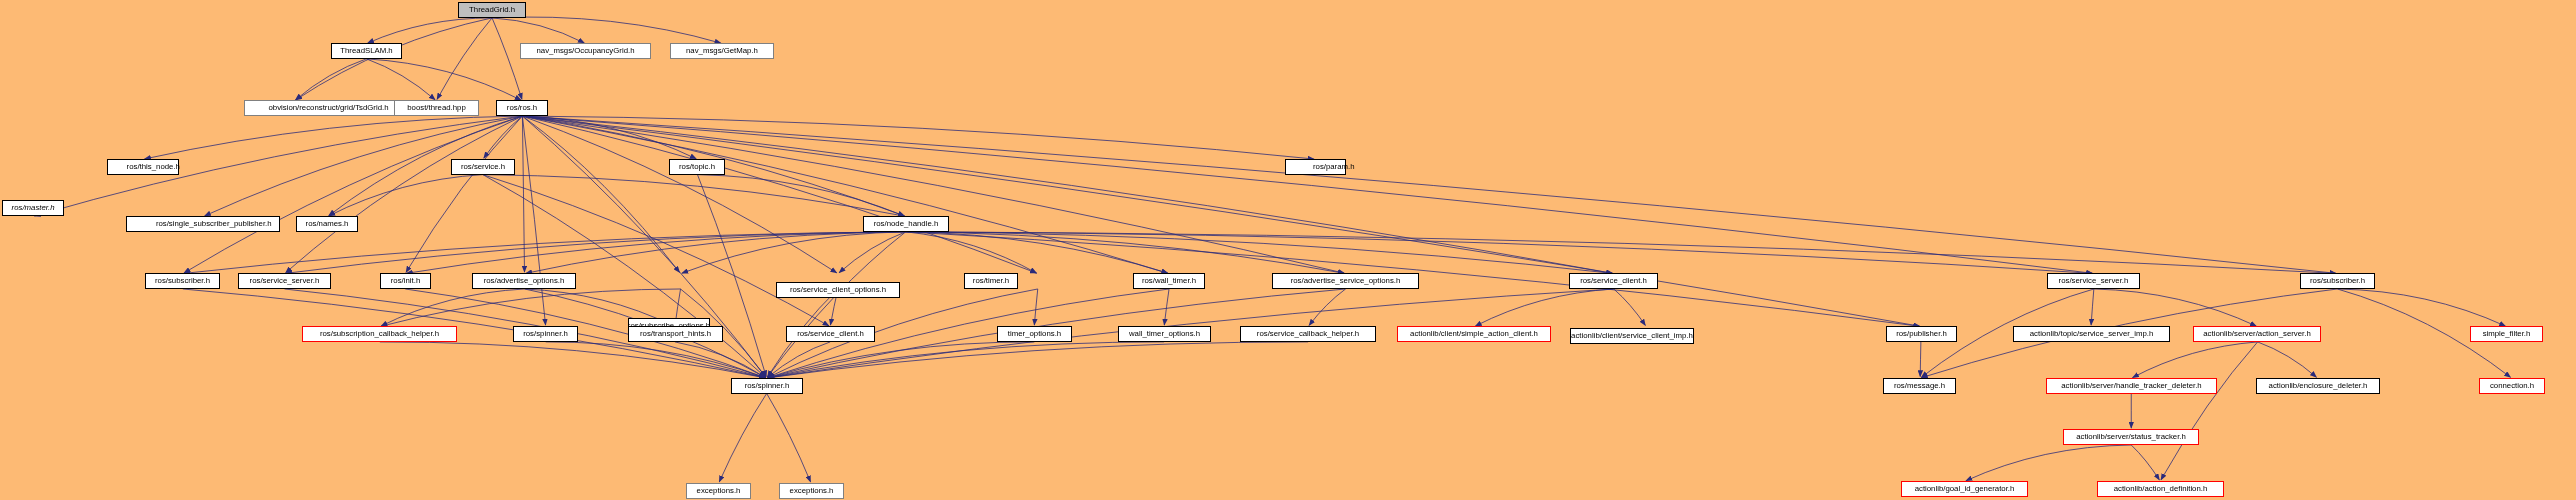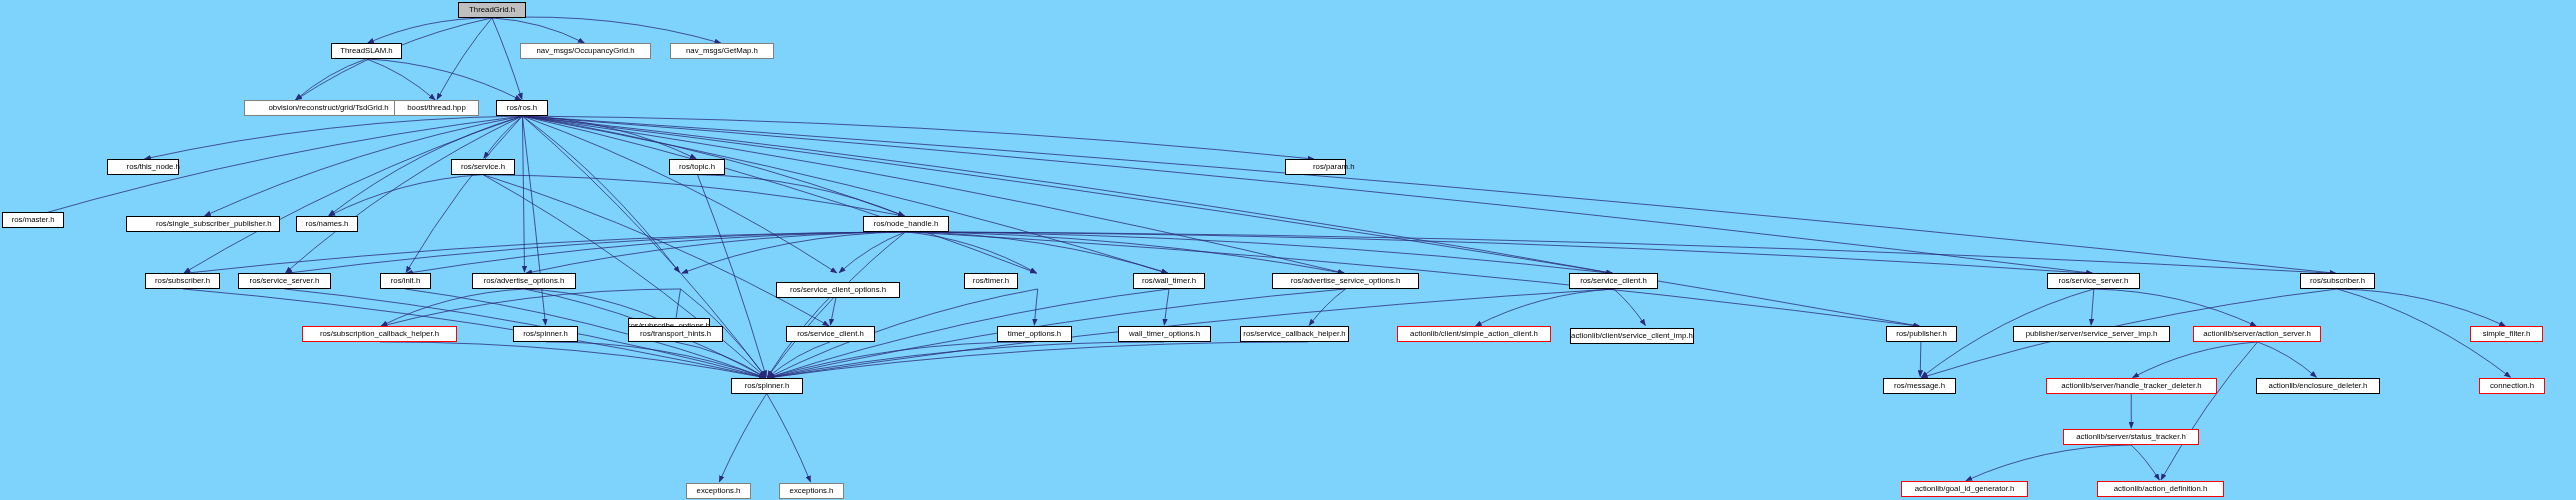--- a/index.html
+++ b/index.html
@@ -1,20 +1,20 @@
 <!DOCTYPE html>
 <html style="font-size:11.3px"><head>
 <meta charset="utf-8">
 <style>
   html,body{margin:0;padding:0;background:#ffffff;}
   #canvas{
     position:relative;
     width:2576px;
     height:501px;
-    background:#7dd3fc;
+    background:#fdba74;
     font-family:"Liberation Sans", sans-serif;
     overflow:hidden;
   }
   svg.edges{position:absolute;left:0;top:0;width:2576px;height:501px;pointer-events:none;}
   .node{
     position:absolute;
     box-sizing:border-box;
     display:flex;
     align-items:center;
     justify-content:center;
@@ -165,21 +165,21 @@
       </div>
       <div class="node solid" style="left: 451px; top: 159px; width: 64px;">
         <span>ros/service.h</span>
       </div>
       <div class="node solid" style="left: 669px; top: 159px; width: 56px;">
         <span>ros/topic.h</span>
       </div>
       <div class="node solid" style="left: 1285px; top: 159px; width: 61px; padding-left: 40px;">
         <span>ros/param.h</span>
       </div>
-      <div class="node solid" style="left: 2.1px; top: 212px; width: 62px;">
+      <div class="node solid" style="left: 2.1px; top: 200px; width: 62px; font-style: italic;">
         <span>ros/master.h</span>
       </div>
       <div class="node solid" style="left: 126px; top: 216px; width: 154px; padding-left: 25px;">
         <span>ros/single_subscriber_publisher.h</span>
       </div>
       <div class="node solid" style="left: 296px; top: 216px; width: 62px;">
         <span>ros/names.h</span>
       </div>
       <div class="node solid" style="left: 863px; top: 216px; width: 86px;">
         <span>ros/node_handle.h</span>
@@ -231,34 +231,34 @@
       </div>
       <div class="node solid" style="left: 786px; top: 326px; width: 89px;">
         <span>ros/service_client.h</span>
       </div>
       <div class="node solid" style="left: 997px; top: 326px; width: 75px;">
         <span>timer_options.h</span>
       </div>
       <div class="node solid" style="left: 1118px; top: 326px; width: 93px;">
         <span>wall_timer_options.h</span>
       </div>
-      <div class="node solid" style="left: 1240px; top: 326px; width: 109px;">
+      <div class="node solid" style="left: 1240px; top: 326px; width: 136px;">
         <span>ros/service_callback_helper.h</span>
       </div>
       <div class="node redbox" style="left: 1397px; top: 326px; width: 154px;">
         <span>actionlib/client/simple_action_client.h</span>
       </div>
       <div class="node solid" style="left: 1570px; top: 328px; width: 124px;">
         <span>actionlib/client/service_client_imp.h</span>
       </div>
       <div class="node solid" style="left: 1886px; top: 326px; width: 71px;">
         <span>ros/publisher.h</span>
       </div>
       <div class="node solid" style="left: 2013px; top: 326px; width: 157px;">
-        <span>publisher/server/service_server_imp.h</span>
+        <span>actionlib/topic/service_server_imp.h</span>
       </div>
       <div class="node redbox" style="left: 2193px; top: 326px; width: 128px;">
         <span>actionlib/server/action_server.h</span>
       </div>
       <div class="node redbox" style="left: 2470px; top: 326px; width: 73px;">
         <span>simple_filter.h</span>
       </div>
       <div class="node solid" style="left: 1883px; top: 378px; width: 73px;">
         <span>ros/message.h</span>
       </div>

